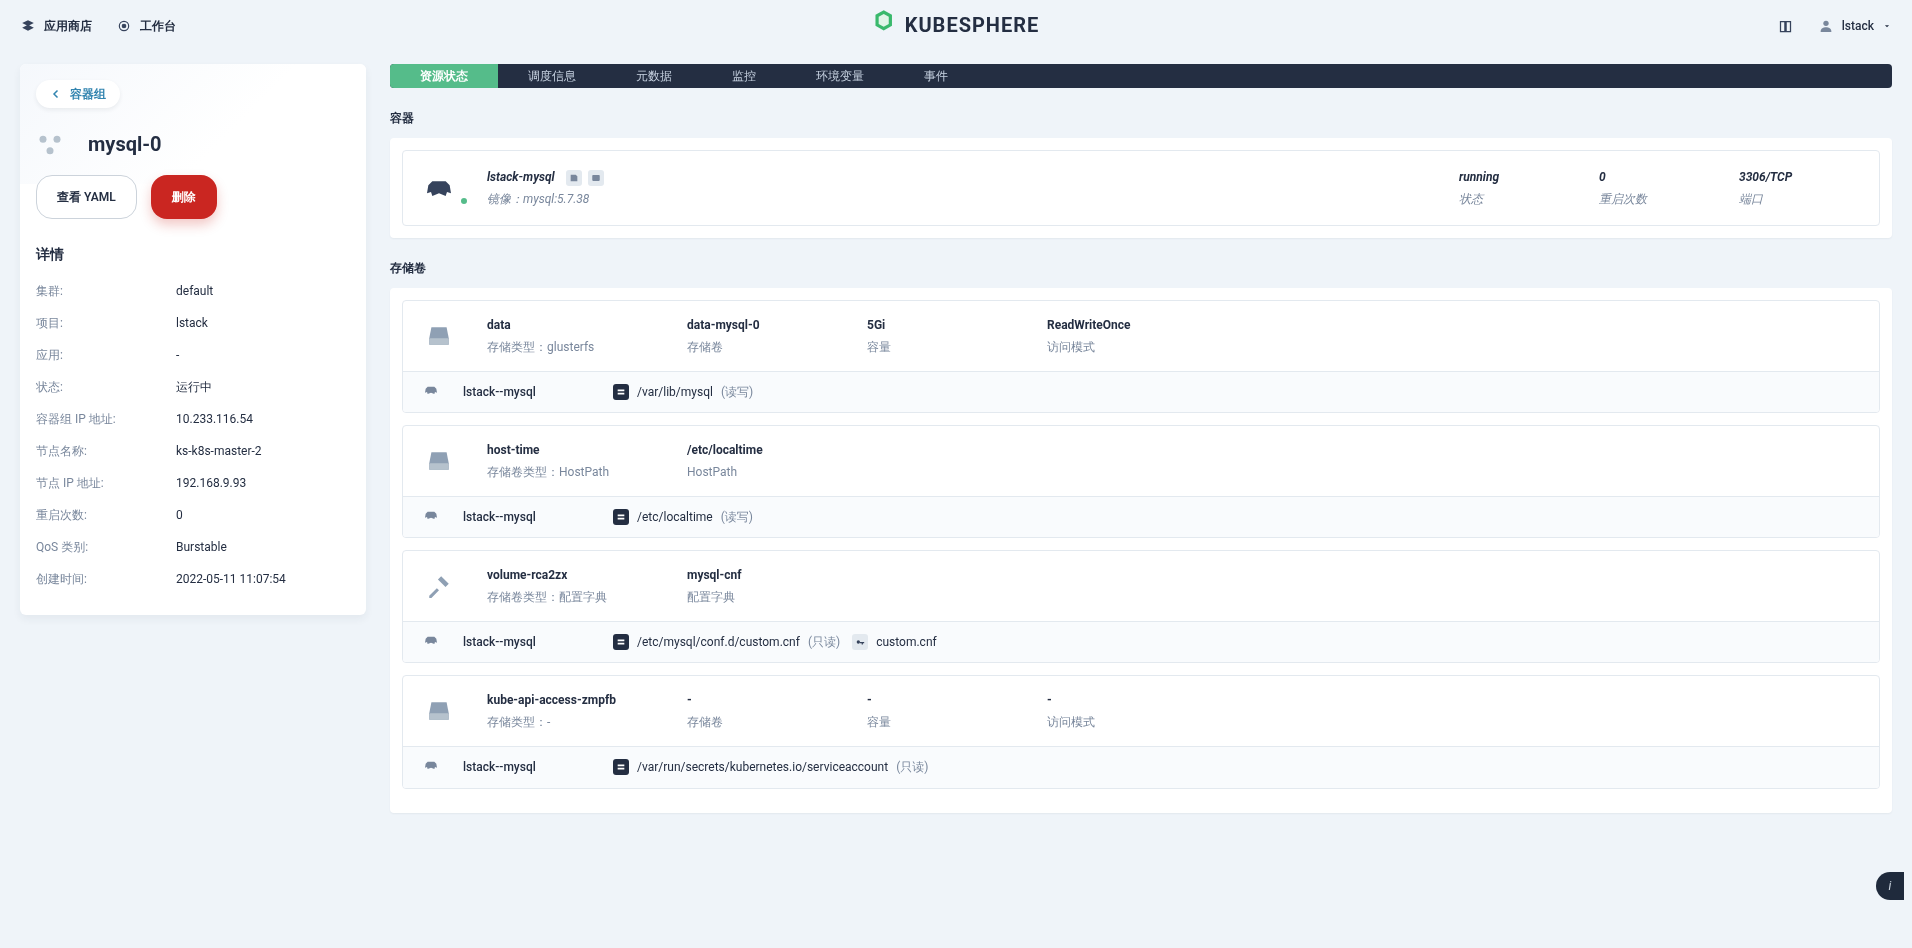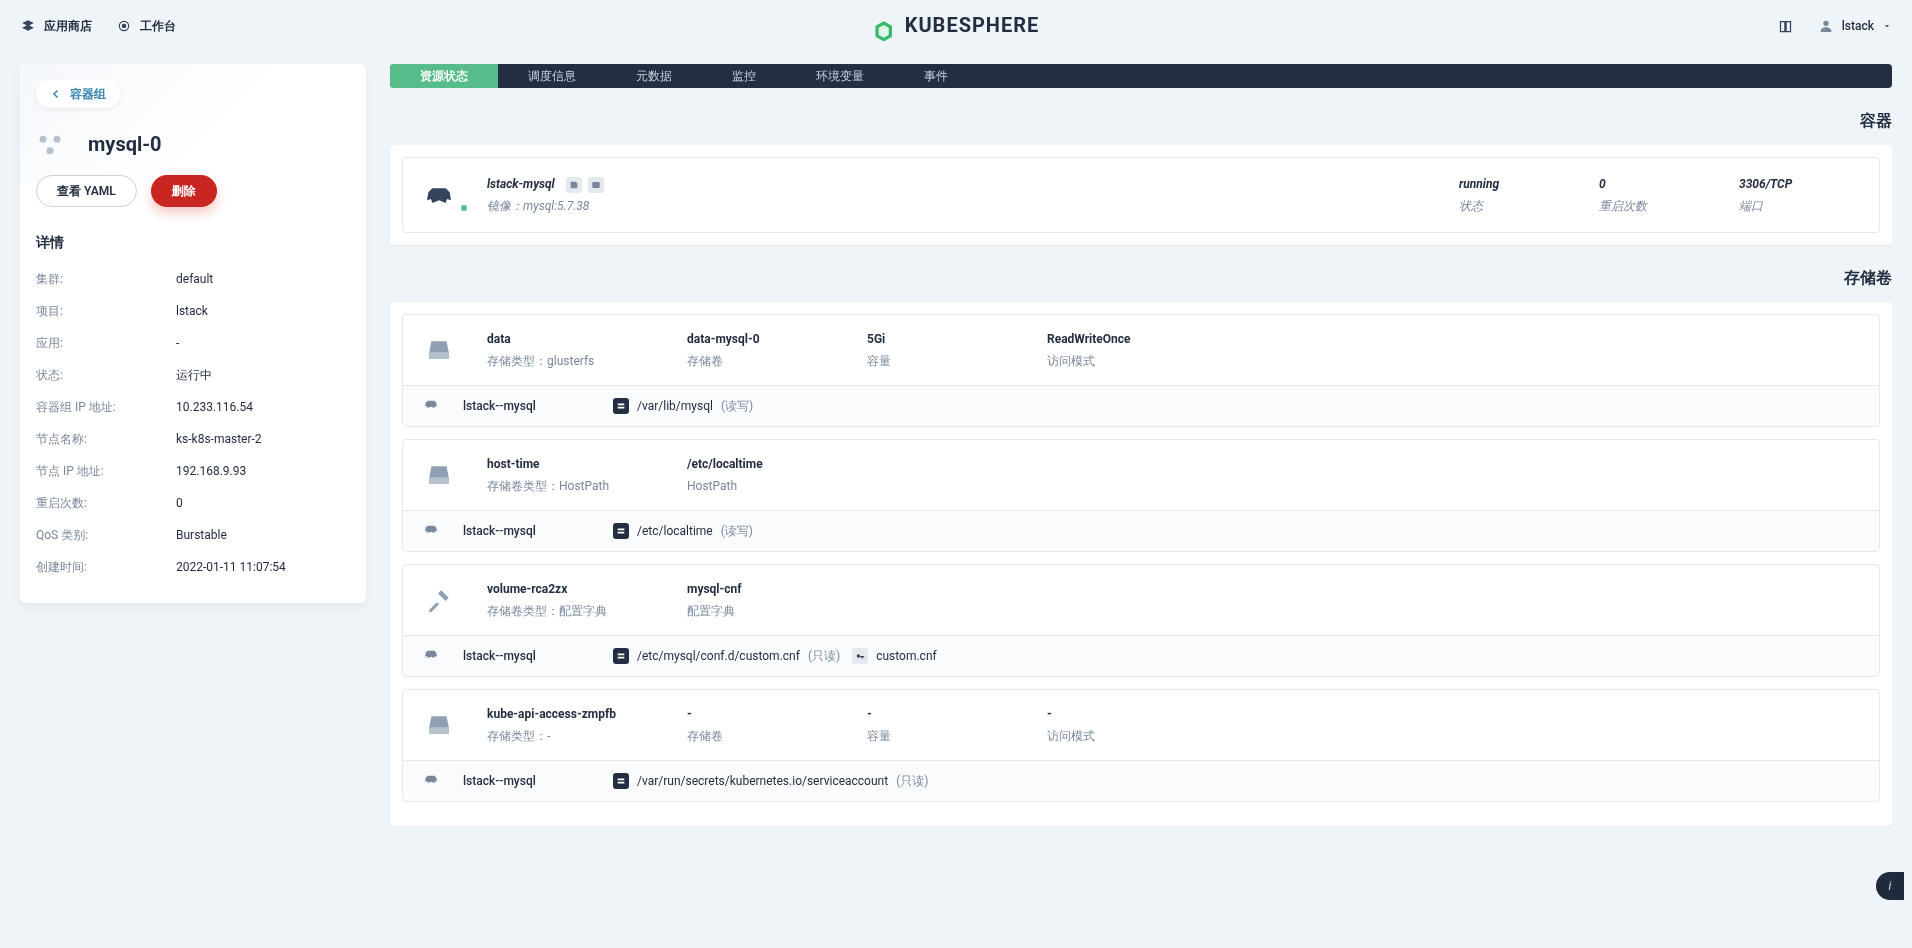--- a/index.html
+++ b/index.html
@@ -33,21 +33,21 @@
     position: relative;
   }
   .topbar-left { display: flex; align-items: center; gap: 24px; }
   .tb-link { display: flex; align-items: center; gap: 8px; color: var(--text); font-weight: 600; cursor: pointer; }
   .tb-icon {
     width: 16px; height: 16px; display:inline-flex; align-items:center; justify-content:center;
     color: #36435c;
   }
   .topbar-center {
     position: absolute; left: 50%; top: 50%; transform: translate(-50%, -50%);
-    display: flex; align-items: flex-end; gap: 10px;
+    display: flex; align-items: flex-start; gap: 10px;
   }
   .brand-text { font-size: 20px; font-weight: 700; letter-spacing: 1px; color: #242e42; }
   .topbar-right { margin-left: auto; display: flex; align-items: center; gap: 24px; }
   .user-chunk { display: flex; align-items: center; gap: 8px; color: var(--text); font-weight: 500; cursor:pointer; }
 
   
   .page {
     display: flex;
     align-items: flex-start;
     padding: 12px 20px 40px;
@@ -77,21 +77,21 @@
     margin-top: 16px;
     box-shadow: 0 2px 4px rgba(36,46,66,.08);
     color: #3385b0; font-weight:600; cursor:pointer;
   }
   .crumb svg { color:#3385b0; }
   .title-row { display:flex; align-items:center; gap:24px; margin-top:20px; }
   .big-dot-icon { width:28px; }
   h1.title { font-size: 20px; font-weight:700; margin:0; color: var(--text); }
   .btn-row { display:flex; gap:14px; margin-top:14px; }
   .btn {
-    height:32px; padding:0 20px; border-radius:16px; display:inline-flex;
+    height:44px; padding:0 20px; border-radius:16px; display:inline-flex;
     align-items:center; justify-content:center; font-weight:600; cursor:pointer;
     border:1px solid transparent; font-size:12px;
   }
   .btn-light { background:#fff; border-color:#ccd3db; color:var(--text); }
   .btn-red   { background:var(--red); color:#fff; box-shadow:0 6px 12px rgba(202,38,33,.25); }
   .side-h2 { font-size:14px; font-weight:700; margin:24px 0 8px; }
   .kv { display:flex; padding:6px 0; font-size:12px; }
   .kv .k { width:140px; color:var(--text-sub); }
   .kv .v { color:var(--text); }
 
@@ -100,21 +100,21 @@
 
   .tabs {
     display:flex; background:var(--darkbar); border-radius:4px; overflow:hidden;
   }
   .tab {
     padding:0 30px; height:24px; display:flex; align-items:center;
     color:var(--darkbar-text); font-weight:500; cursor:pointer; font-size:12px;
   }
   .tab.active { background:var(--green); color:#fff; font-weight:600; }
 
-  .sec-label { font-weight:700; margin:20px 0 10px; font-size:16px;text-align:right; }
+  .sec-label { font-weight:700; margin:20px 0 10px; font-size:12px; }
 
   .card {
     background:var(--surface); border-radius:4px; padding:12px;
     box-shadow:0 1px 2px rgba(36,46,66,.06);
   }
 
   
   .row-outer{
     border:1px solid var(--border); border-radius:4px; padding:16px 20px;font-style:italic;
   }
@@ -287,21 +287,21 @@
         <div class="kv">
           <div class="k">重启次数:</div>
           <div class="v">0</div>
         </div>
         <div class="kv">
           <div class="k">QoS 类别:</div>
           <div class="v">Burstable</div>
         </div>
         <div class="kv">
           <div class="k">创建时间:</div>
-          <div class="v">2022-01-11 11:07:54</div>
+          <div class="v">2022-05-11 11:07:54</div>
         </div>
       </div>
   </aside>
 
   <main class="main">
 
     <div class="tabs" id="tabs">
         <div class="tab active">资源状态</div>
         <div class="tab">调度信息</div>
         <div class="tab">元数据</div>

